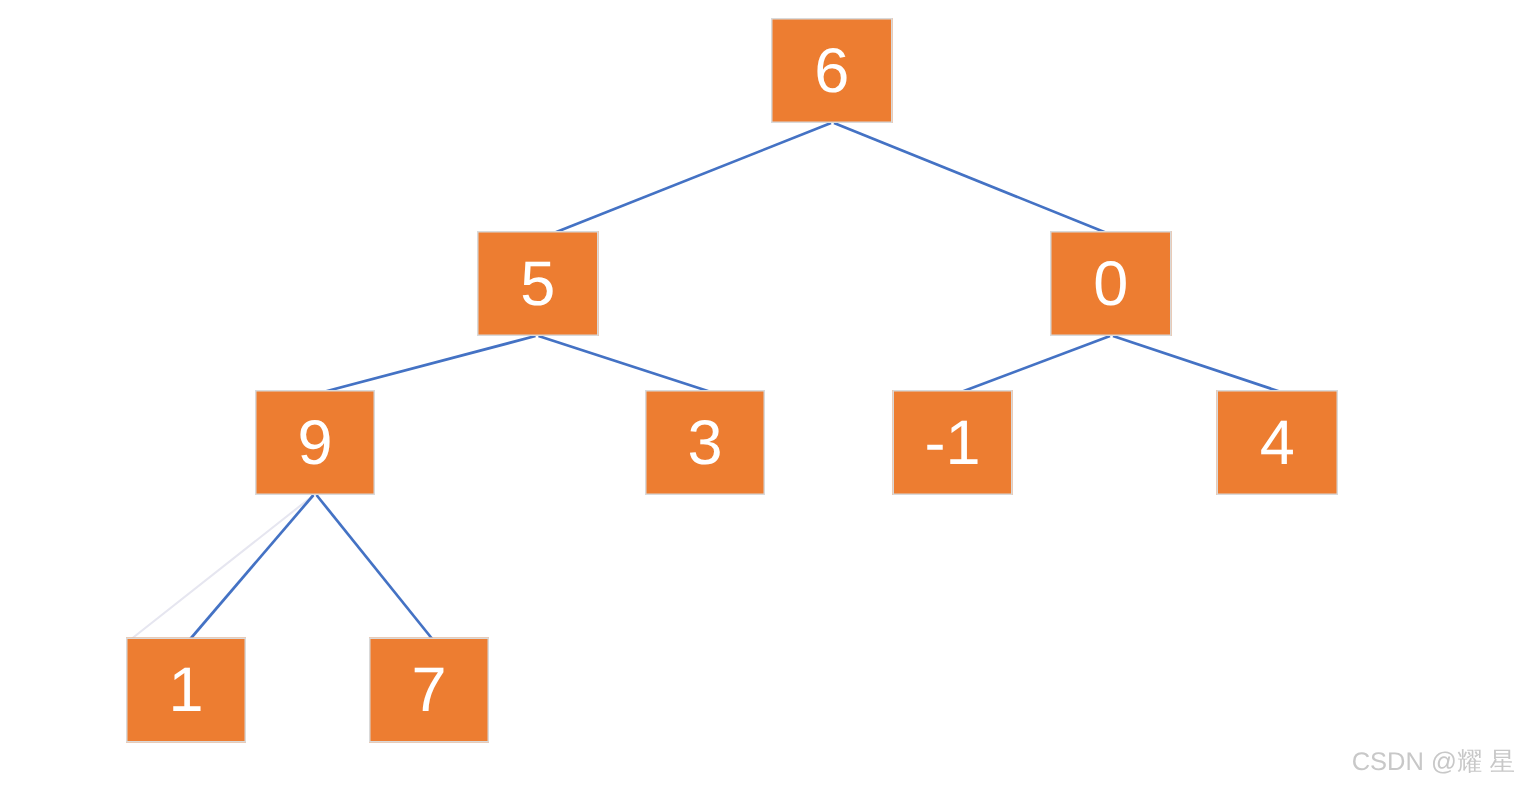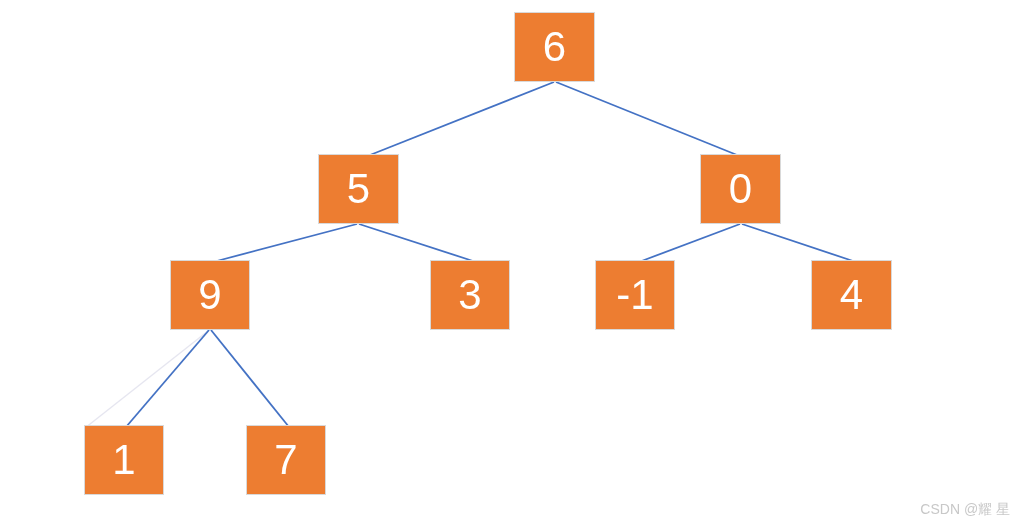--- a/index.html
+++ b/index.html
@@ -39,21 +39,21 @@
     line-height: 1;
     letter-spacing: 0px;
     user-select: none;
   }
   #watermark {
     position: absolute;
     right: 12px;
     bottom: 6px;
     color: #c8c8c8;
     font-family: "Liberation Sans", sans-serif;
-    font-size: 14px;
+    font-size: 17px;
     white-space: nowrap;
     user-select: none;
   }
 </style>
 </head>
 <body>
 
 <div id="canvas">
 
   <svg id="edge-layer" viewBox="0 0 1022 525" width="1022" height="525" xmlns="http://www.w3.org/2000/svg">

